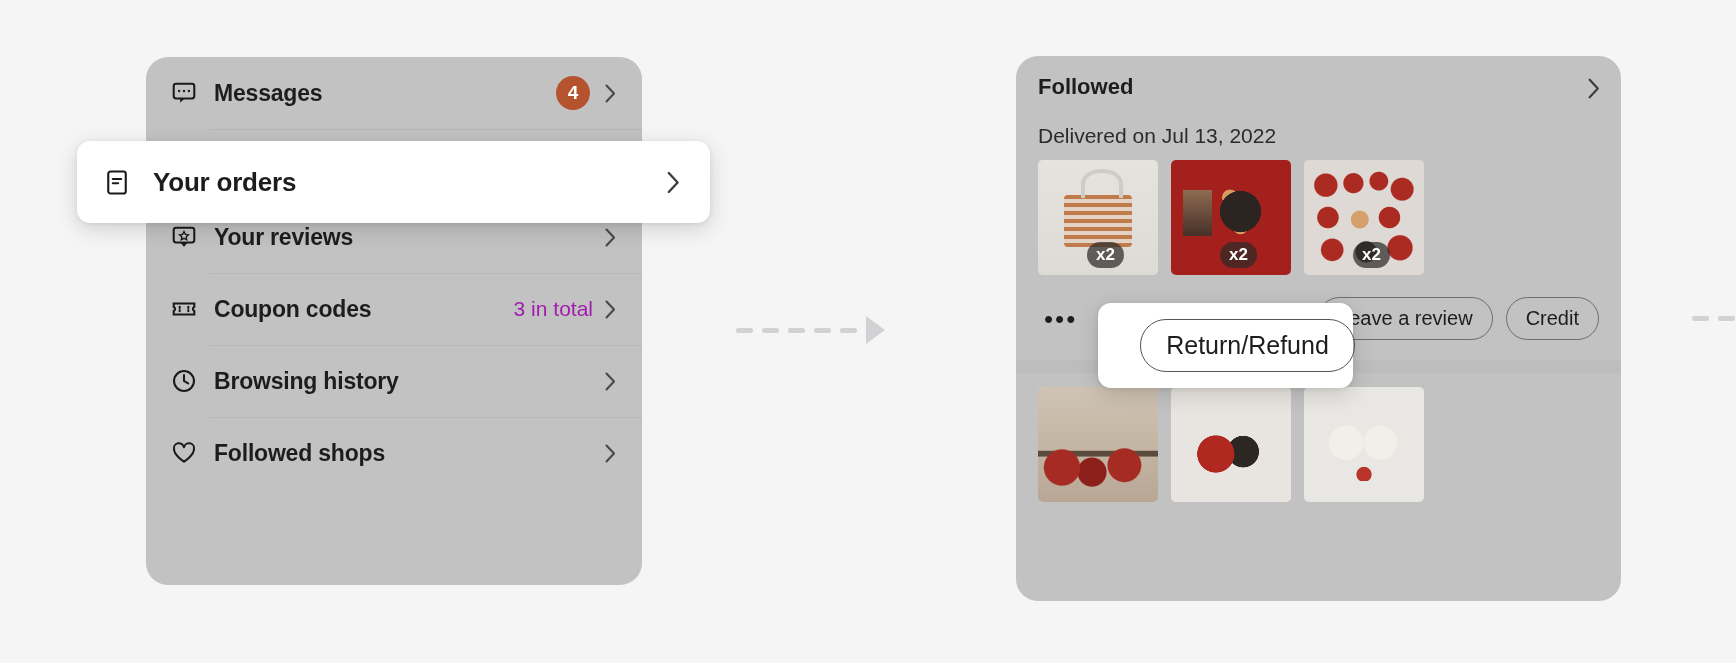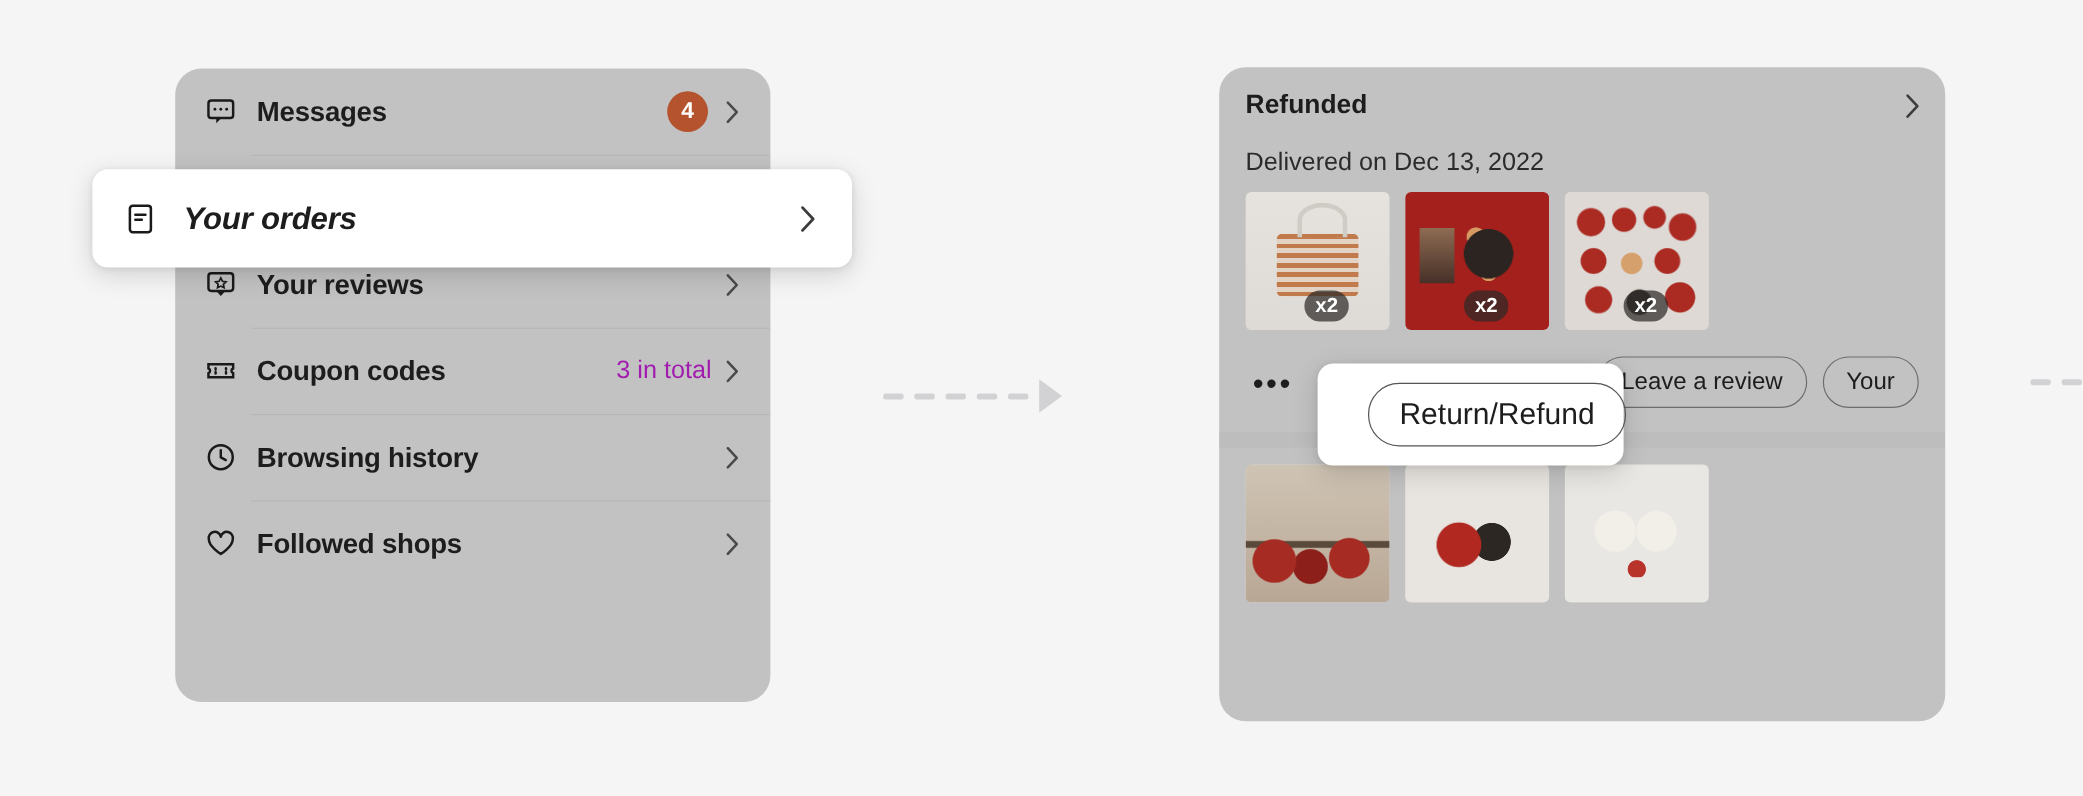--- a/index.html
+++ b/index.html
@@ -58,21 +58,21 @@
   #your-orders-card {
     position: absolute; left: 77px; top: 141px;
     width: 633px; height: 82px;
     background: #ffffff;
     border-radius: 13px;
     box-shadow: 0 6px 22px rgba(0,0,0,.15), 0 1px 5px rgba(0,0,0,.08);
     display: flex; align-items: center;
     padding: 0 30px 0 26px;
     z-index: 5;
   }
-  #your-orders-card .m-label { font-size: 26px; margin-left: 22px; font-style: italic; }
+  #your-orders-card .m-label { font-size: 26px; margin-left: 22px; }
   #your-orders-card .chev { width: 13px; height: 23px; color: #3c3c3c; }
 
   
   .arrow { position: absolute; display: flex; align-items: center; }
   #arrow-1 { left: 736px; top: 316px; }
   #arrow-2 { left: 1692px; top: 316px; }
   .dash { width: 17px; height: 5px; background: #d2d2d4; border-radius: 2px; margin-right: 9px; }
   .arrow-head {
     width: 0; height: 0;
     border-top: 14px solid transparent;
@@ -306,47 +306,47 @@
   <div class="arrow" id="arrow-2">
     <span class="dash"></span>
     <span class="dash"></span>
 
   </div>
 
   <div id="orders-panel">
 
     <div class="order-group">
       <div class="group-head">
-        <span class="group-title">Refunded</span>
+        <span class="group-title">Followed</span>
         <span class="chev">
           <svg width="12" height="21" viewBox="0 0 11 19" fill="none" stroke="currentColor" stroke-width="2" stroke-linecap="round" stroke-linejoin="round">
               <path d="M1.5 1.5 L9 9.5 L1.5 17.5"></path>
             </svg>
         </span>
       </div>
-      <div class="group-sub">Delivered on Dec 13, 2022</div>
+      <div class="group-sub">Delivered on Jul 13, 2022</div>
       <div class="thumbs">
         <div class="thumb">
           <div class="art art-jar"></div>
           <span class="qty">x2</span>
         </div>
         <div class="thumb">
           <div class="art art-tree"></div>
           <span class="qty">x2</span>
         </div>
         <div class="thumb">
           <div class="art art-charms"></div>
           <span class="qty">x2</span>
         </div>
       </div>
       <div class="actions">
         <span class="dots">•••</span>
         <span style="width:247px"></span>
         <button class="pill">Leave a review</button>
-        <button class="pill">Your</button>
+        <button class="pill">Credit</button>
       </div>
     </div>
 
     <div class="group-divider"></div>
 
     <div class="order-group">
       <div class="thumbs" style="margin-top:14px">
         <div class="thumb">
           <div class="art art-gnomes"></div>
         </div>

